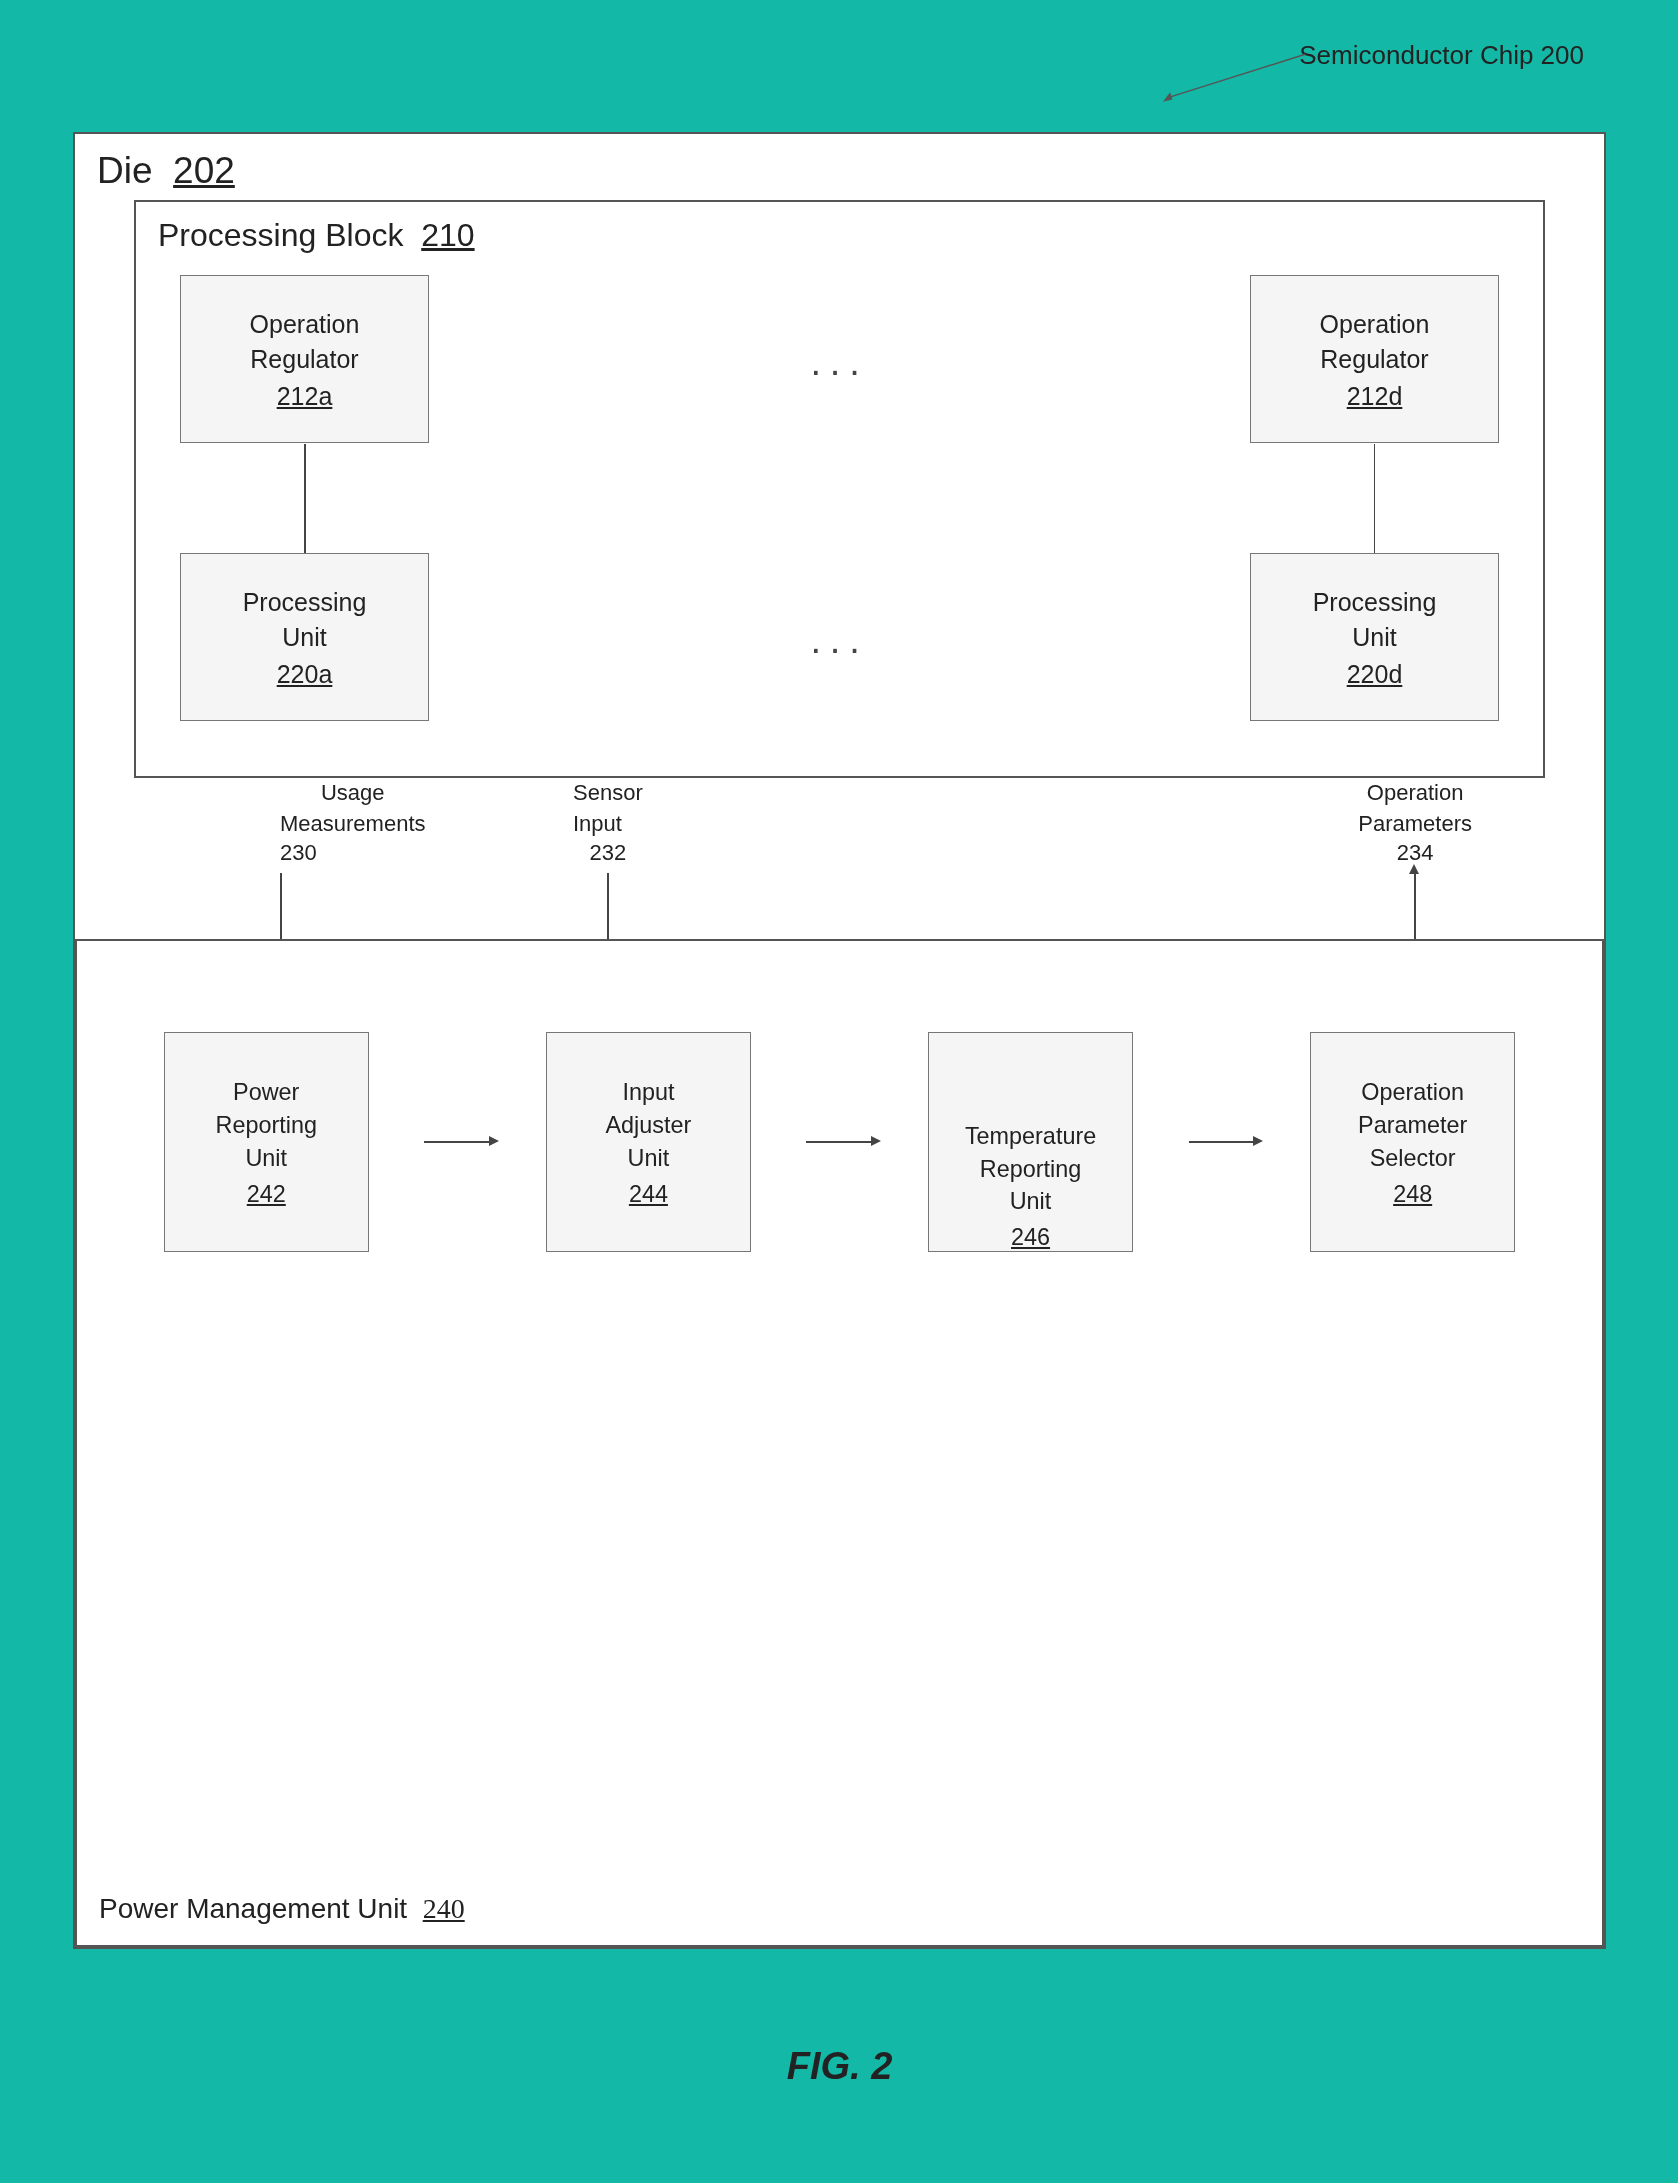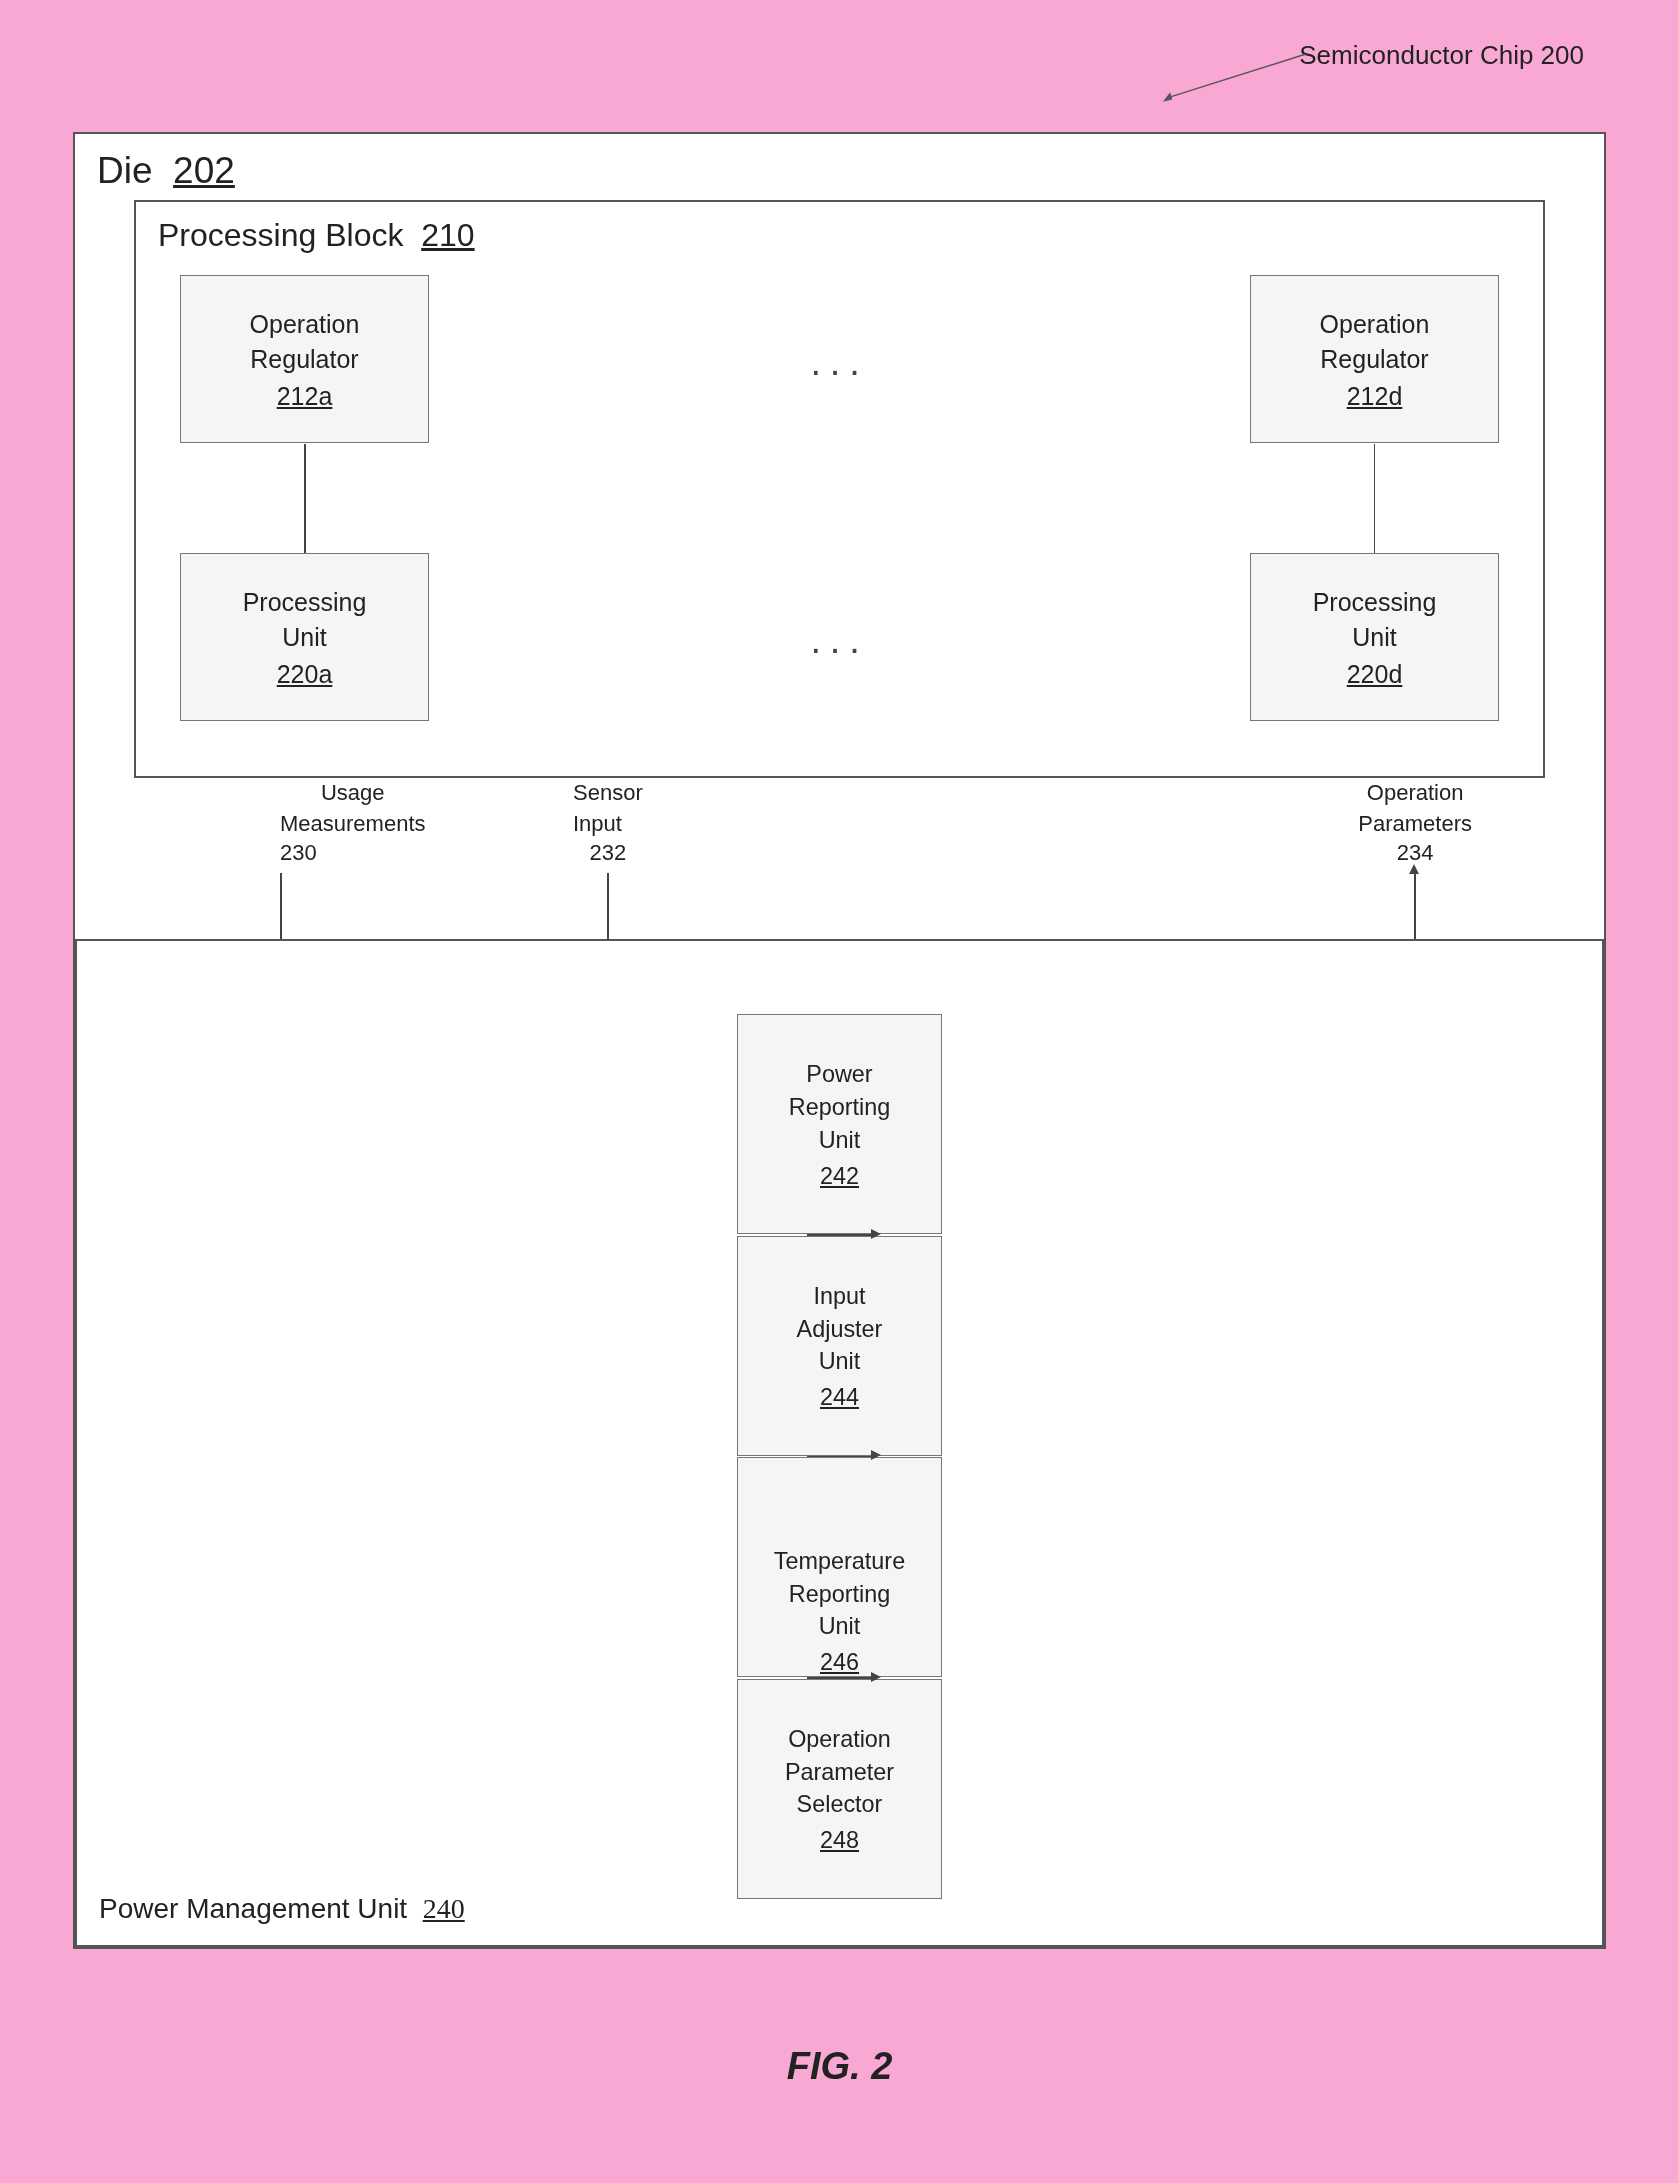--- a/index.html
+++ b/index.html
@@ -9,21 +9,21 @@
       width: 1679px;
       height: 2183px;
       position: relative;
       overflow: hidden;
     }
 
     .page-container {
       width: 1679px;
       height: 2183px;
       position: relative;
-      background: #f9a8d4;
+      background: #14b8a6;
       display: flex;
       flex-direction: column;
       align-items: center;
     }
 
     
     .die-box {
       position: absolute;
       top: 0;
       left: 0;
@@ -127,21 +127,21 @@
         </div>
       </div>
 
       <div style="position:absolute; top:805px; left:0; right:0; bottom:0; border:2.2px solid #555; background:#fff;">
 
         <div style="position:absolute; bottom:20.5px; left:22px; font-size:28px; color:#222;">
           <span>Power Management Unit</span>
           &nbsp;<span style="text-decoration:underline;font-family:Liberation Serif, serif;">240</span>
         </div>
 
-        <div style="position:absolute; top:73px; left:59px; right:59px; height:256px; display:flex; flex-direction:column; align-items:center; justify-content:space-around;">
+        <div style="position:absolute; top:73px; left:59px; right:59px; height:256px; display:flex; flex-direction:row; align-items:center; justify-content:space-around;">
 
           <div style="width:205px; height:220px; border:1.5px solid #777; background:#f5f5f5; display:flex; flex-direction:column; align-items:center; justify-content:center; flex-shrink:0;">
             <span style="font-size:23.4px; text-align:center; line-height:1.4; color:#222; white-space:pre-line;">Power
 Reporting
 Unit</span>
             <span style="font-size:23.4px; text-decoration:underline; color:#222; margin-top:5.9px;">242</span>
           </div>
 
           <div style="width:66px; height:1.5px; background:#444; position:relative; flex-shrink:0;">
             <div style="position:absolute; right:-8.8px; top:-5.1px; border-top:5.9px solid transparent; border-bottom:5.9px solid transparent; border-left:10.3px solid #444;"></div>

